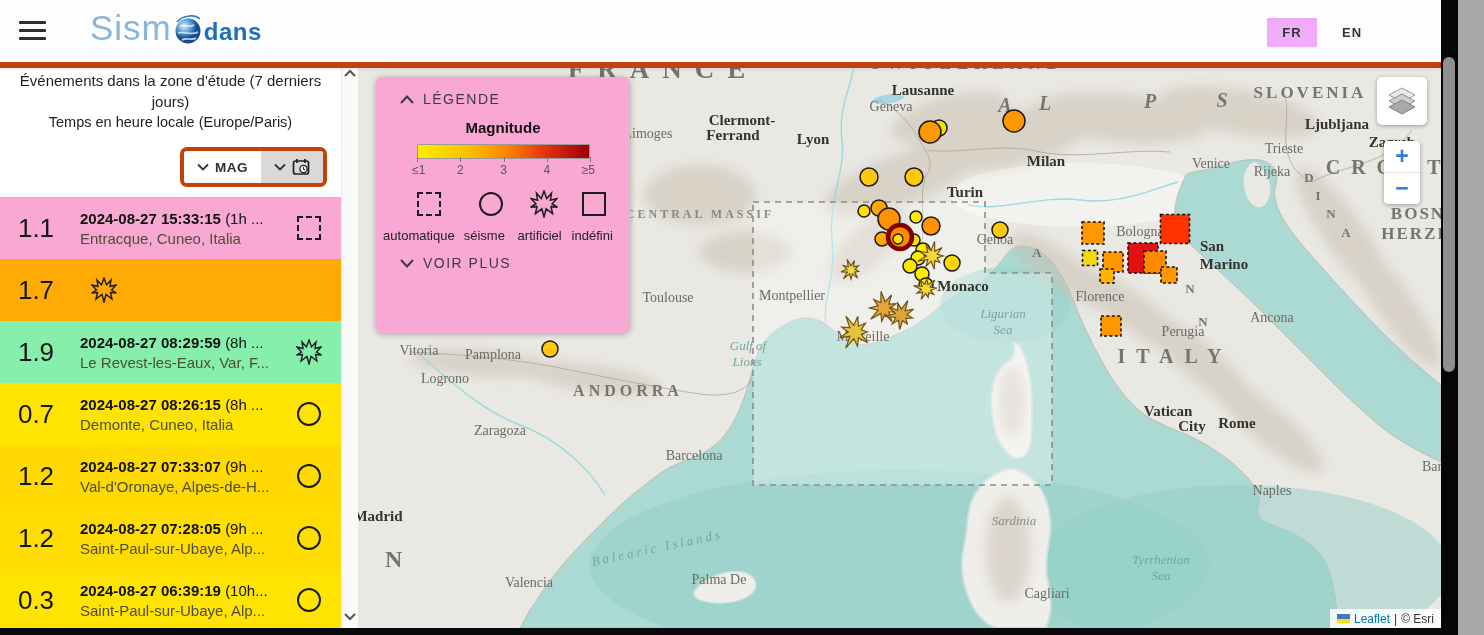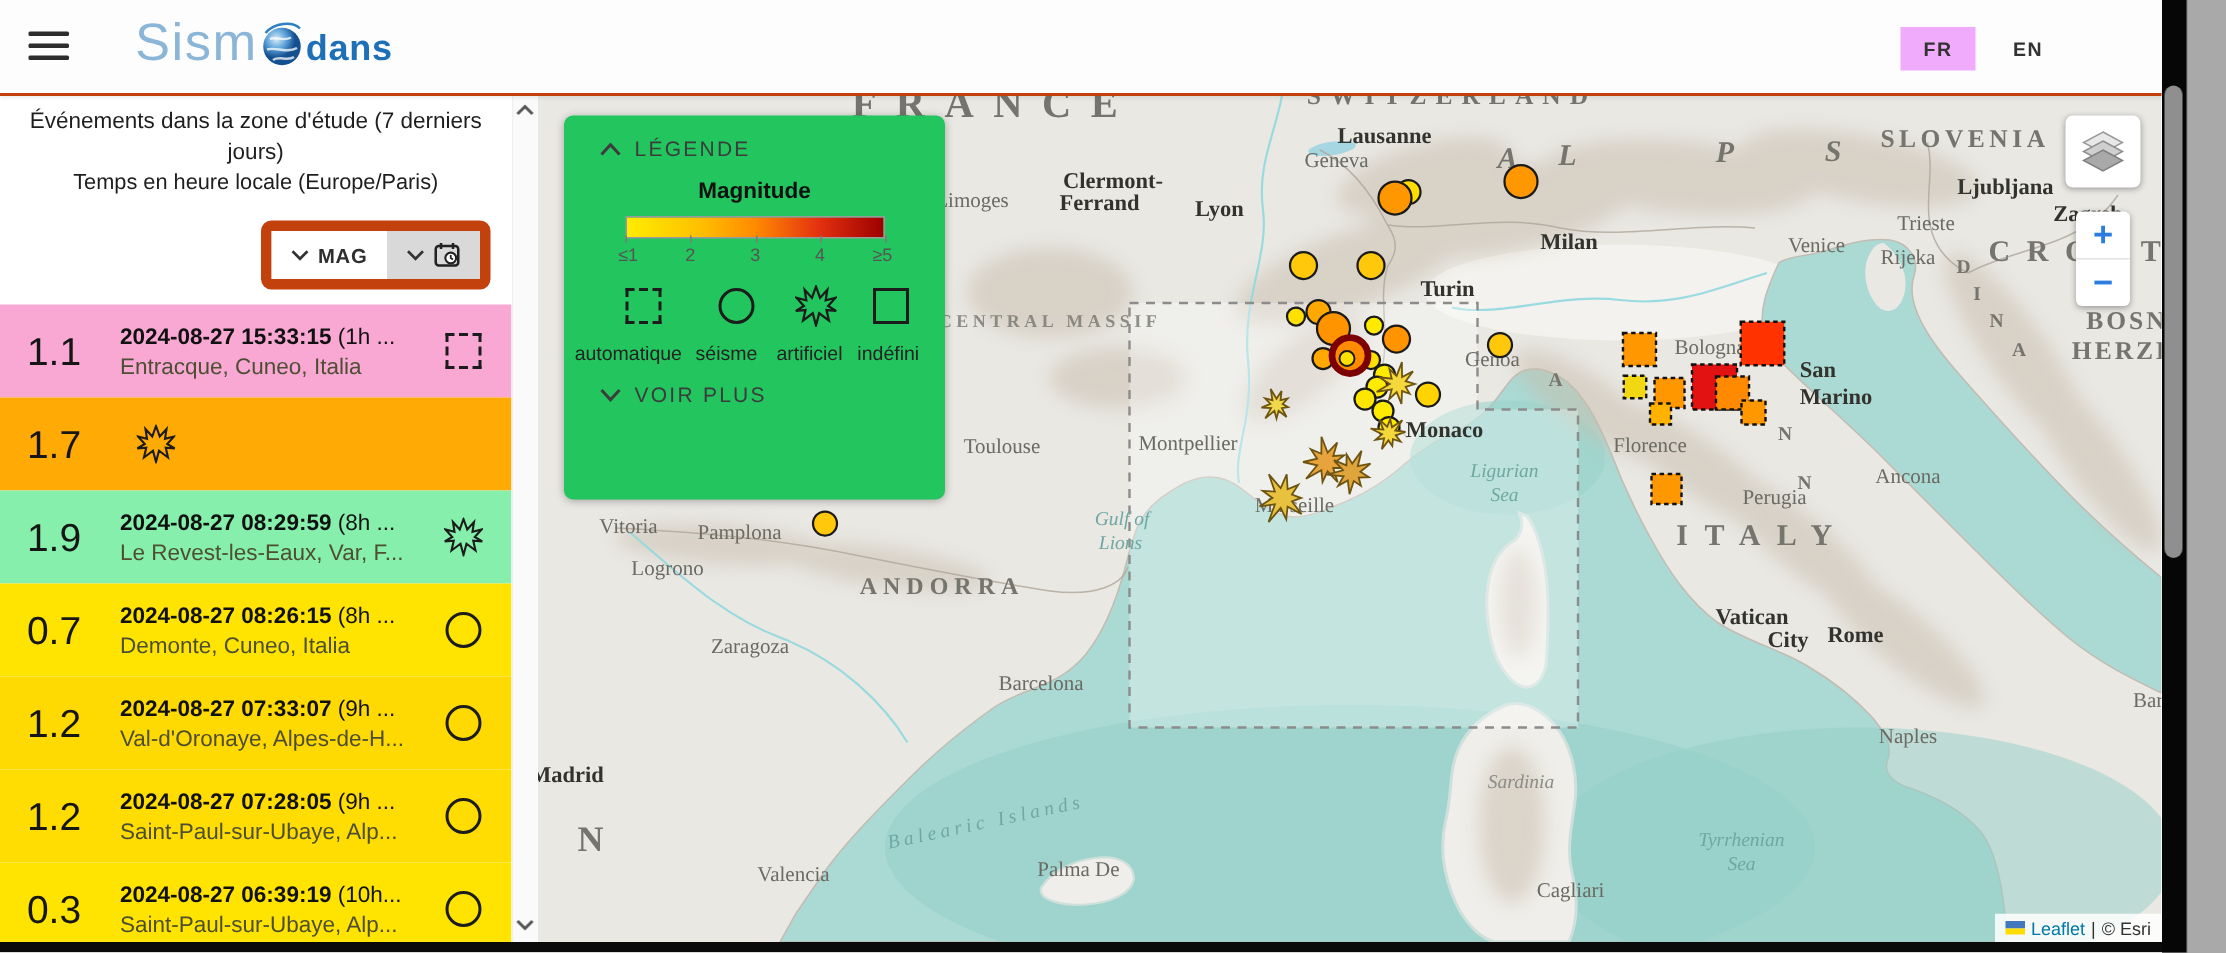--- a/index.html
+++ b/index.html
@@ -1,39 +1,39 @@
 <!DOCTYPE html>
 <html><head>
 <meta charset="utf-8">
 <style>
   html,body{margin:0;padding:0;background:#fff}
   .screen{position:relative;width:1484px;height:635px;overflow:hidden;
     font-family:"Liberation Sans",sans-serif;background:#fff}
 
   
   .header{position:absolute;left:0;top:0;width:1441px;height:62px;background:#fdfdfd;
-    border-bottom:2px solid #c2410c;box-shadow:0 1px 3px rgba(0,0,0,.08);z-index:30}
+    border-bottom:6px solid #c2410c;box-shadow:0 1px 3px rgba(0,0,0,.08);z-index:30}
   .burger{position:absolute;left:19px;top:21px;width:27px;height:20px;cursor:pointer}
   .burger span{display:block;height:3px;background:#2d2d2d;margin-bottom:5px;border-radius:1px}
   .logo{position:absolute;left:90px;top:8px;display:flex;align-items:baseline}
   .logo .sism{font-size:35px;color:#8cb6d8;letter-spacing:1px}
   .logo .globe{position:relative;top:5px;margin:0 1px}
   .logo .azur{font-size:24px;font-weight:bold;color:#1d6fb7;letter-spacing:.5px}
   .lang{position:absolute;top:18px;right:64px;display:flex;gap:10px}
   .lang .btn{width:50px;height:29px;display:flex;align-items:center;justify-content:center;
     font-size:13px;font-weight:bold;color:#333;letter-spacing:1px;cursor:pointer}
   .lang .btn.sel{background:#f0abfc}
 
   
   .sidebar{position:absolute;left:0;top:62px;width:341px;height:566px;background:#fff;
     overflow:hidden;z-index:20}
   .sb-title{margin-top:8px;text-align:center;font-size:15px;color:#1e1e1e;line-height:21px}
   .sb-sub{text-align:center;font-size:14.5px;color:#1e1e1e;line-height:21px}
   .sb-filters{display:flex;justify-content:flex-end;margin:14px 14px 10px 0}
-  .pill{display:flex;border:7px solid #c2410c;border-radius:7px;overflow:hidden;cursor:pointer}
+  .pill{display:flex;border:4px solid #c2410c;border-radius:7px;overflow:hidden;cursor:pointer}
   .pill .seg{display:flex;align-items:center;gap:6px;padding:7px 13px;font-size:13.5px;
     font-weight:bold;color:#2e2e2e;letter-spacing:.5px;background:#fff}
   .pill .seg.gray{background:#d9d9d9}
   .evt-row{display:flex;align-items:center;height:62px;cursor:pointer}
   .evt-mag{width:72px;text-align:center;font-size:26px;color:#161616}
   .evt-mid{flex:1;min-width:0;padding-left:8px}
   .evt-line1{font-size:15px;color:#111;white-space:nowrap}
   .evt-date{font-weight:bold}
   .evt-loc{font-size:15px;color:#4e4e33;margin-top:3px;white-space:nowrap}
   .evt-icon-wrap{width:64px;display:flex;justify-content:center}
@@ -45,21 +45,21 @@
   
   .sb-scroll{position:absolute;left:341px;top:62px;width:16px;height:566px;background:#fafafa;
     border-left:1px solid #ececec;z-index:21}
   .sb-scroll .arr{position:absolute;left:1px;width:14px;height:14px;color:#555;cursor:pointer}
 
   
   .map{position:absolute;left:357px;top:62px;width:1084px;height:566px;overflow:hidden;z-index:5}
   .map svg.base{position:absolute;left:0;top:0}
 
   
-  .legend{position:absolute;left:19px;top:15px;width:254px;height:256px;background:#22c55e;
+  .legend{position:absolute;left:19px;top:15px;width:254px;height:256px;background:#f9a8d4;
     border-radius:6px;box-shadow:0 1px 6px rgba(0,0,0,.3);z-index:12;font-family:"Liberation Sans",sans-serif}
   .lg-head{display:flex;align-items:center;gap:9px;padding:14px 0 0 24px;font-size:14px;
     letter-spacing:1.5px;color:#3c3c3c;cursor:pointer}
   .lg-mag{margin-top:12px;text-align:center;font-size:15px;font-weight:bold;color:#111}
   .lg-barwrap{position:relative;margin:8px 40px 0 41px;height:34px}
   .lg-bar{height:13px;border:1px solid #9a9a9a;
     background:linear-gradient(to right,#ffec00,#ffc100 28%,#ff8a00 50%,#e33010 75%,#9d0000)}
   .lg-tick{position:absolute;top:13px;width:1px;height:5px;background:#7a7a7a}
   .lg-ticklab{position:absolute;top:19px;transform:translateX(-50%);font-size:12px;color:#555}
   .lg-eval{margin-top:10px;text-align:center;font-size:15px;font-weight:bold;color:#111}

